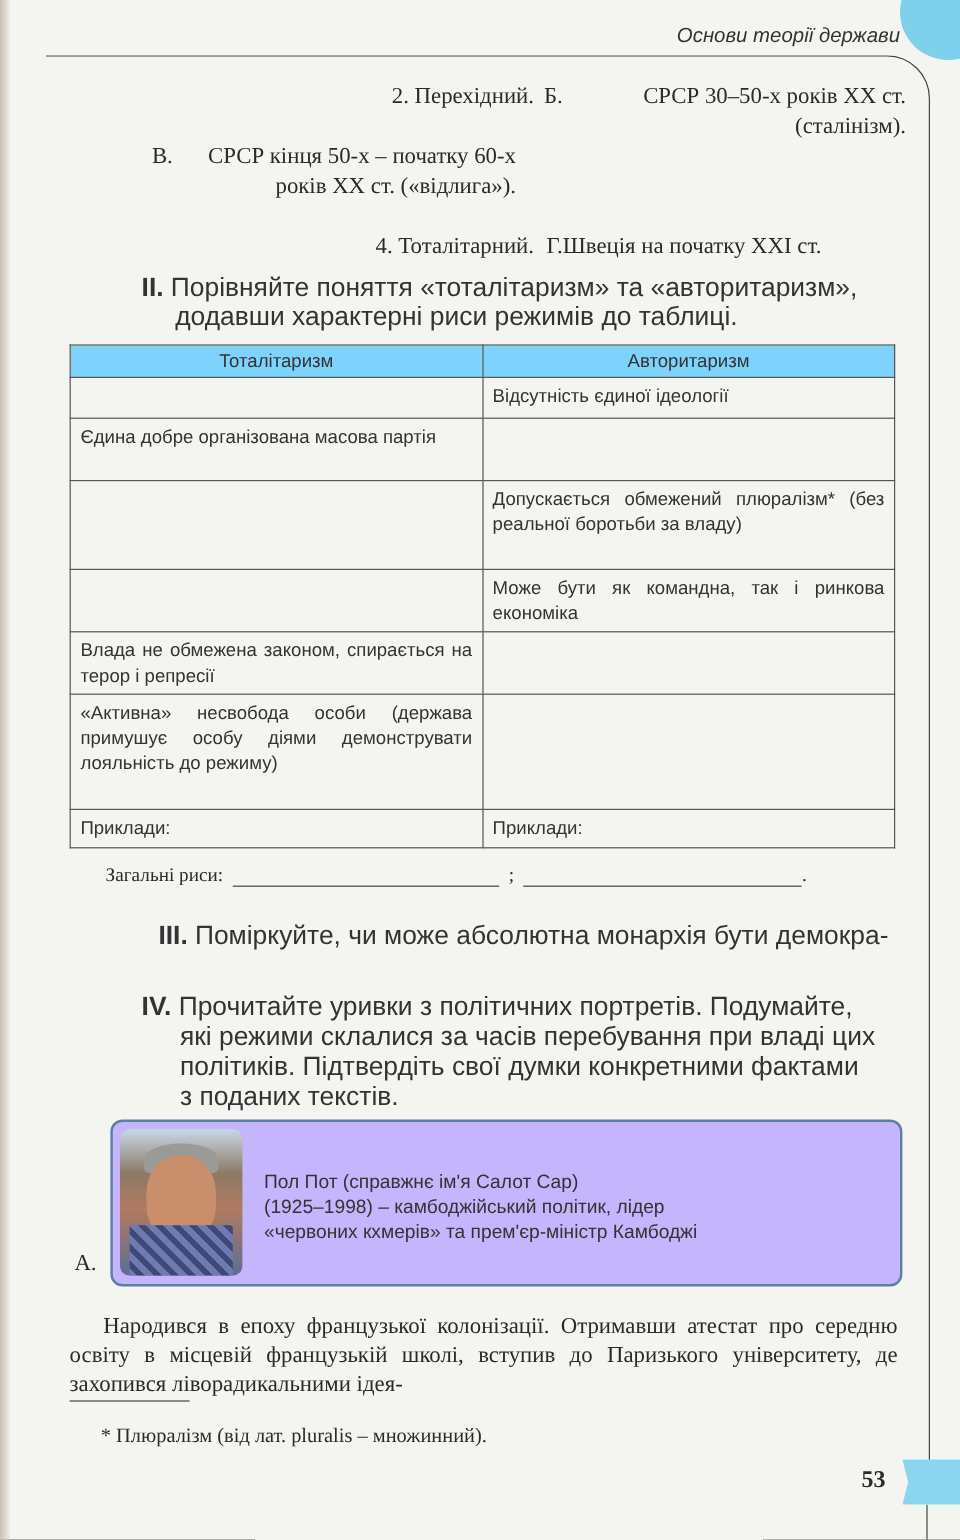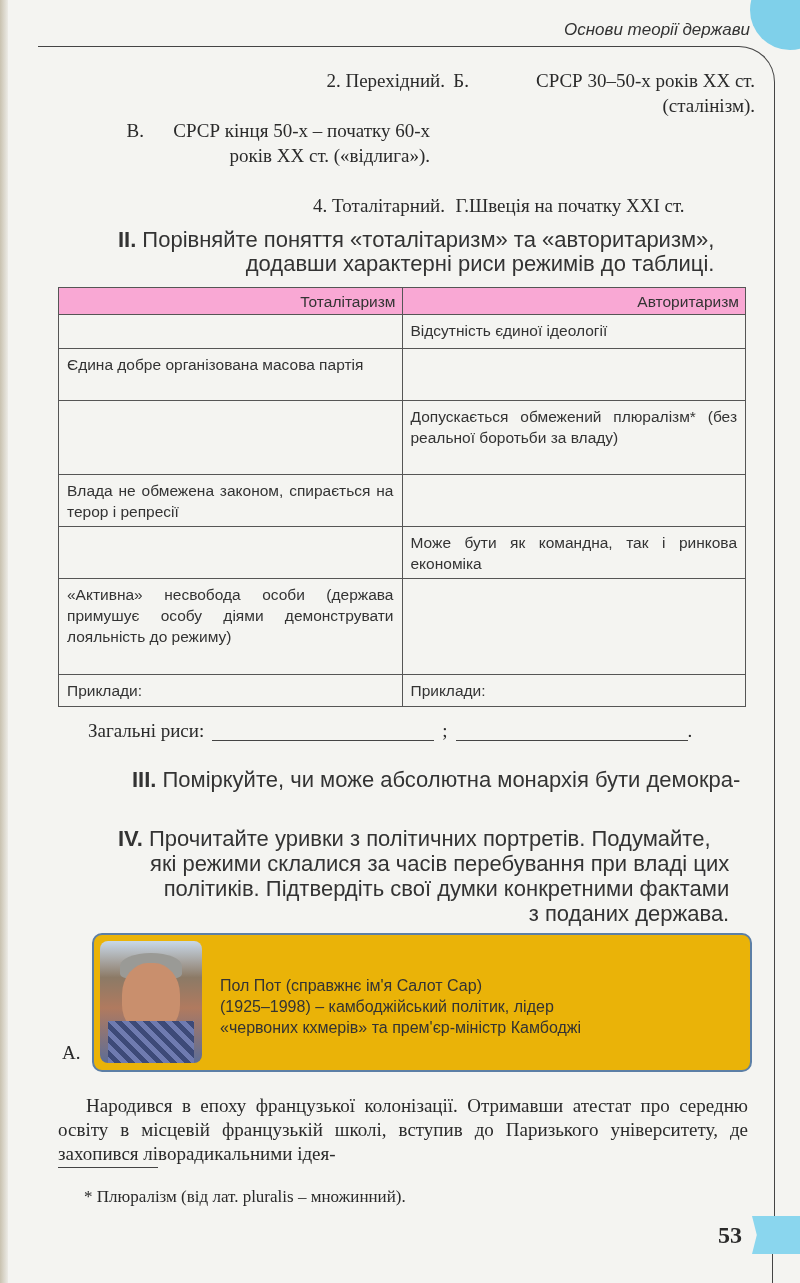--- a/index.html
+++ b/index.html
@@ -33,43 +33,43 @@
   }
   .match-row { display: flex; text-align: right; }
   .match-left { width: 325px; }
   .match-right { width: 310px; display: flex; }
   .match-right .letter { width: 24px; flex: none; }
   .task {
     position: absolute; font-family: "Liberation Sans", sans-serif;
     font-size: 22px; line-height: 24px; color: #333;
   }
   .task .num { font-weight: bold; margin-right: 6px; }
-  .task .cont { display: block; text-align: right; }
+  .task .cont { display: block; }
   table.cmp {
     position: absolute; left: 58px; top: 287px; width: 688px;
     border-collapse: collapse;
     font-family: "Liberation Sans", sans-serif; font-size: 15.5px; line-height: 21px;
     color: #333;
   }
   table.cmp th {
-    background: #f9a8d4; font-weight: normal; height: 26px; padding: 0 6px;
-    border: 1.3px solid #555; text-align: right;
+    background: #7dd3fc; font-weight: normal; height: 26px; padding: 0 6px;
+    border: 1.3px solid #555; text-align: center;
   }
   table.cmp td {
     border: 1.3px solid #555; vertical-align: top; padding: 5px 8px 4px 8px;
     width: 50%; text-align: justify;
   }
   .general {
-    position: absolute; left: 88px; top: 720px; font-size: 19px;
+    position: absolute; left: 88px; top: 720px; font-size: 16px;
     display: flex; align-items: center;
   }
   .blank { display: inline-block; border-bottom: 1px solid #444; height: 18px; }
   .portrait-box {
     position: absolute; left: 92px; top: 933px; width: 656px; height: 135px;
-    background: #eab308; border: 2px solid #5c7fa6; border-radius: 10px;
+    background: #c4b5fd; border: 2px solid #5c7fa6; border-radius: 10px;
   }
   .photo {
     position: absolute; left: 6px; top: 6px; width: 102px; height: 122px;
     border-radius: 8px; overflow: hidden;
     background: linear-gradient(180deg, #c8d8e8 0%, #8c7a66 30%, #b07a5f 55%, #5d6d96 100%);
   }
   .photo .face {
     position: absolute; left: 22px; top: 22px; width: 58px; height: 70px;
     border-radius: 45% 45% 40% 40%; background: #c98f6d;
   }
@@ -86,21 +86,21 @@
     font-size: 16px; line-height: 21px; color: #333;
   }
   .label-a { position: absolute; left: 62px; top: 1042px; font-size: 19px; }
   .body-text {
     position: absolute; left: 58px; top: 1082px; width: 690px;
     font-size: 19px; line-height: 24px; text-align: justify; text-indent: 28px; margin-top: 12px;
   }
   .fn-rule { position: absolute; left: 58px; top: 1167px; width: 100px; border-top: 1px solid #444; }
   .footnote { position: absolute; left: 84px; top: 1187px; font-size: 17px; }
   .page-num {
-    position: absolute; left: 718px; top: 1222px; font-size: 24px; font-weight: bold;
+    position: absolute; left: 718px; top: 1222px; font-size: 20px; font-weight: bold;
   }
   .page-tab {
     position: absolute; left: 752px; top: 1216px; width: 48px; height: 38px;
     background: #8ad6ee; clip-path: polygon(0 0, 100% 0, 100% 100%, 0 100%, 10% 50%);
   }
   .frame-lower {
     position: absolute; left: 772px; top: 1254px; height: 30px; border-left: 1.6px solid #444;
   }
 </style>
 </head>
@@ -153,26 +153,26 @@
       </tr>
     <tr style="height:52px">
         <td>Єдина добре організована масова партія</td>
         <td></td>
       </tr>
     <tr style="height:74px">
         <td></td>
         <td>Допускається обмежений плюралізм* (без реальної боротьби за владу)</td>
       </tr>
     <tr style="height:52px">
+        <td></td>
+        <td>Може бути як командна, так і ринкова економіка</td>
+      </tr>
+    <tr style="height:52px">
         <td>Влада не обмежена законом, спирається на терор і репресії</td>
         <td></td>
-      </tr>
-    <tr style="height:52px">
-        <td></td>
-        <td>Може бути як командна, так і ринкова економіка</td>
       </tr>
     <tr style="height:96px">
         <td>«Активна» несвобода особи (держава примушує особу діями демонструвати лояльність до режиму)</td>
         <td></td>
       </tr>
     <tr style="height:32px">
         <td>Приклади:</td>
         <td>Приклади:</td>
       </tr>
   </tbody>
@@ -187,21 +187,21 @@
 </div>
 
 <div class="task" style="left:132px; top:768px;">
   <span class="num">III.</span><span>Поміркуйте, чи може абсолютна монархія бути демокра-</span>
 </div>
 
 <div class="task" style="left:118px; top:826px; line-height:25px">
   <span class="num">IV.</span><span>Прочитайте уривки з політичних портретів. Подумайте,</span>
   <span class="cont" style="padding-left:32px">які режими склалися за часів перебування при владі цих</span>
   <span class="cont" style="padding-left:32px">політиків. Підтвердіть свої думки конкретними фактами</span>
-  <span class="cont" style="padding-left:32px">з поданих держава.</span>
+  <span class="cont" style="padding-left:32px">з поданих текстів.</span>
 </div>
 
 <div class="label-a">А.</div>
 <div class="portrait-box">
   <div class="photo">
     <div class="hair"></div>
       <div class="face"></div>
       <div class="scarf"></div>
   </div>
   <div class="portrait-text">

